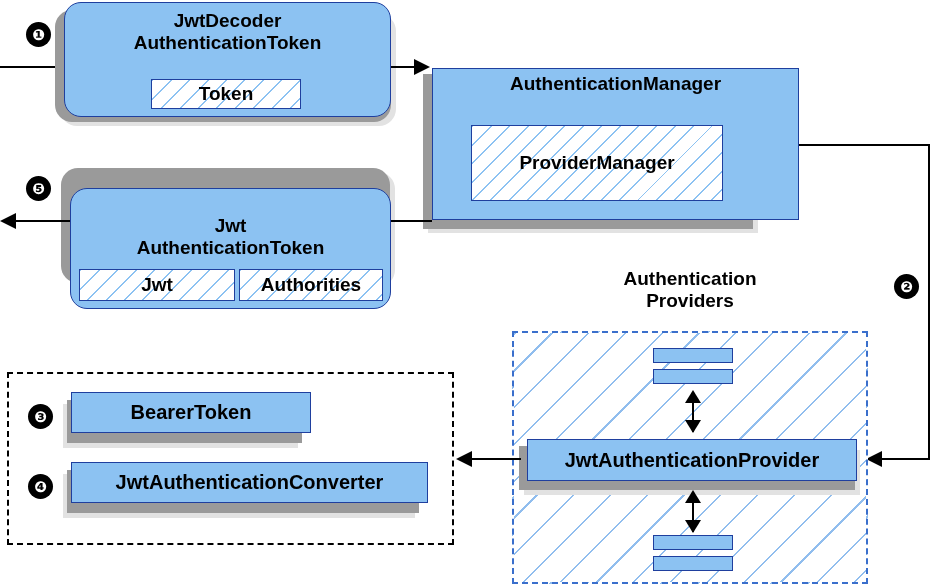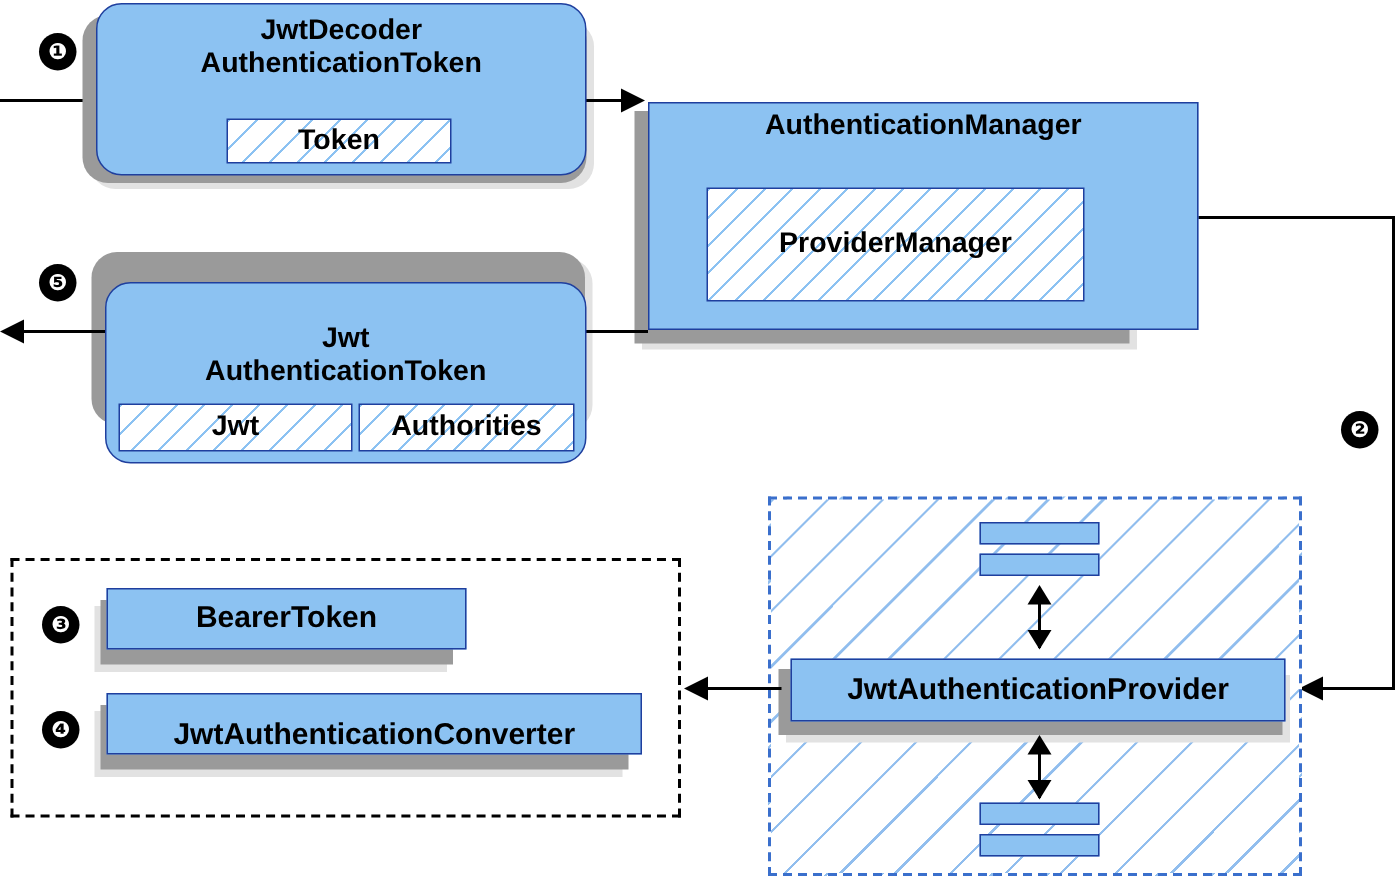--- a/index.html
+++ b/index.html
@@ -163,20 +163,24 @@
   <div class="hline" style="left:16px;top:220px;width:56px;"></div>
   <div class="arrow-l" style="left:0px;top:213px;"></div>
 
   <div class="hline" style="left:757px;top:144px;width:173px;"></div>
   <div class="vline" style="left:928px;top:144px;height:315px;"></div>
   <div class="hline" style="left:881px;top:458px;width:49px;"></div>
   <div class="arrow-l" style="left:866px;top:451px;"></div>
 
   <div class="badge" style="left:895px;top:275px;">❷</div>
 
+  <div class="grp-label" style="left:545px;top:268px;width:290px;">
+    <div>Authentication</div>
+    <div>Providers</div>
+  </div>
 
   <div class="dashed-blue" style="left:512px;top:331px;width:356px;height:253px;"></div>
 
   <div class="bar" style="left:653px;top:348px;width:80px;height:15px;"></div>
   <div class="bar" style="left:653px;top:369px;width:80px;height:15px;"></div>
 
   <div class="vline" style="left:692px;top:392px;height:40px;"></div>
   <div class="arrow-u" style="left:685px;top:390px;"></div>
   <div class="arrow-d" style="left:685px;top:420px;"></div>
 
@@ -200,18 +204,18 @@
 
   <div class="shadow2" style="left:63px;top:404px;width:235px;height:44px;"></div>
   <div class="shadow" style="left:67px;top:400px;width:235px;height:43px;"></div>
   <div class="node" style="left:71px;top:392px;width:240px;height:41px;justify-content:center;">
     <div class="title" style="font-size:20px;">BearerToken</div>
   </div>
   <div class="badge" style="left:29px;top:405px;">❸</div>
 
   <div class="shadow2" style="left:63px;top:474px;width:352px;height:44px;"></div>
   <div class="shadow" style="left:67px;top:470px;width:352px;height:43px;"></div>
-  <div class="node" style="left:71px;top:462px;width:357px;height:41px;justify-content:flex-end;">
+  <div class="node" style="left:71px;top:462px;width:357px;height:41px;justify-content:center;">
     <div class="title" style="font-size:20px;">JwtAuthenticationConverter</div>
   </div>
   <div class="badge" style="left:29px;top:475px;">❹</div>
 
 </div>
 
 </body></html>

